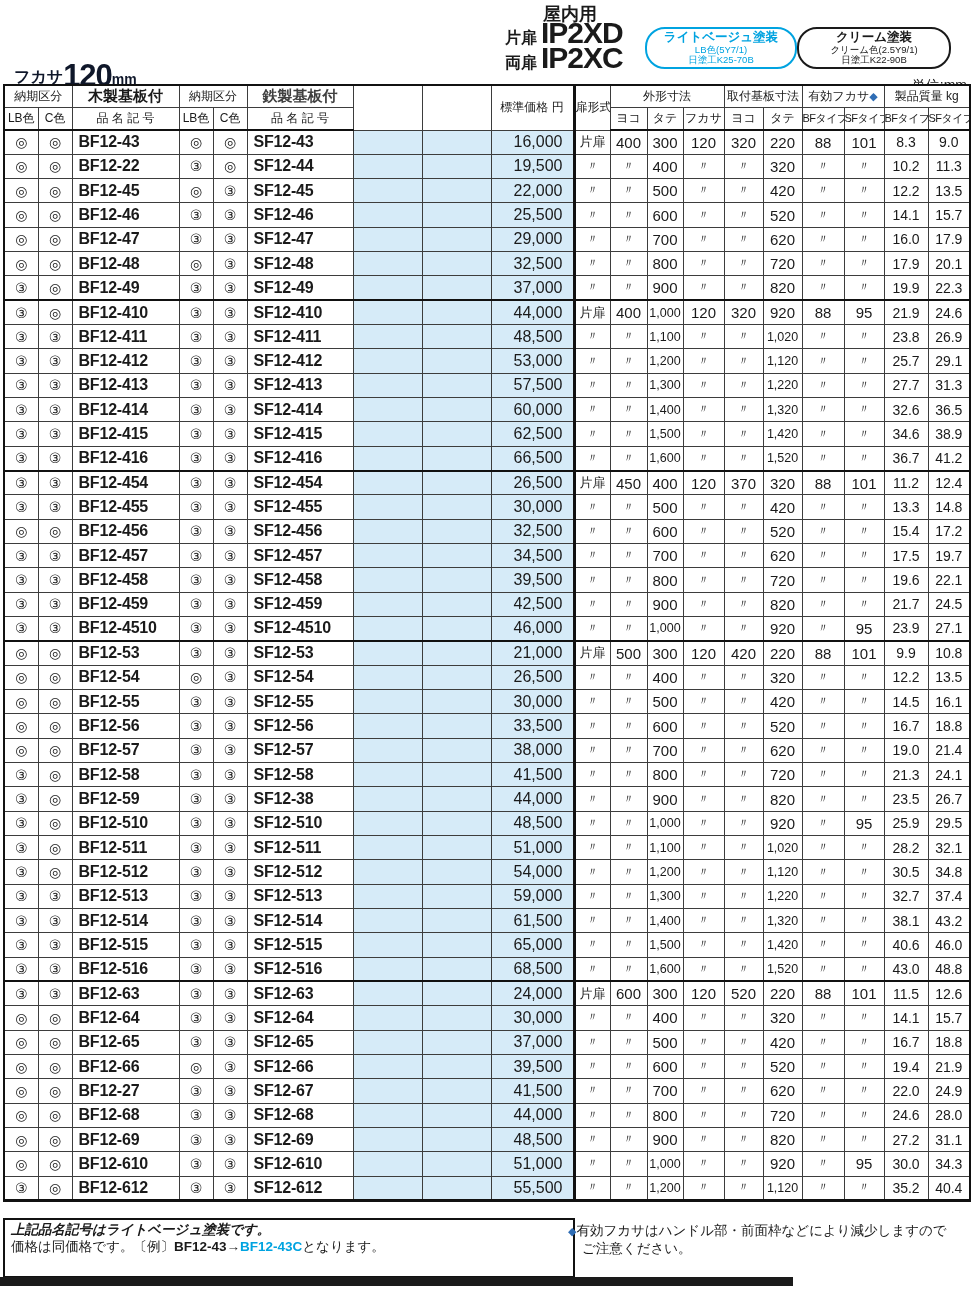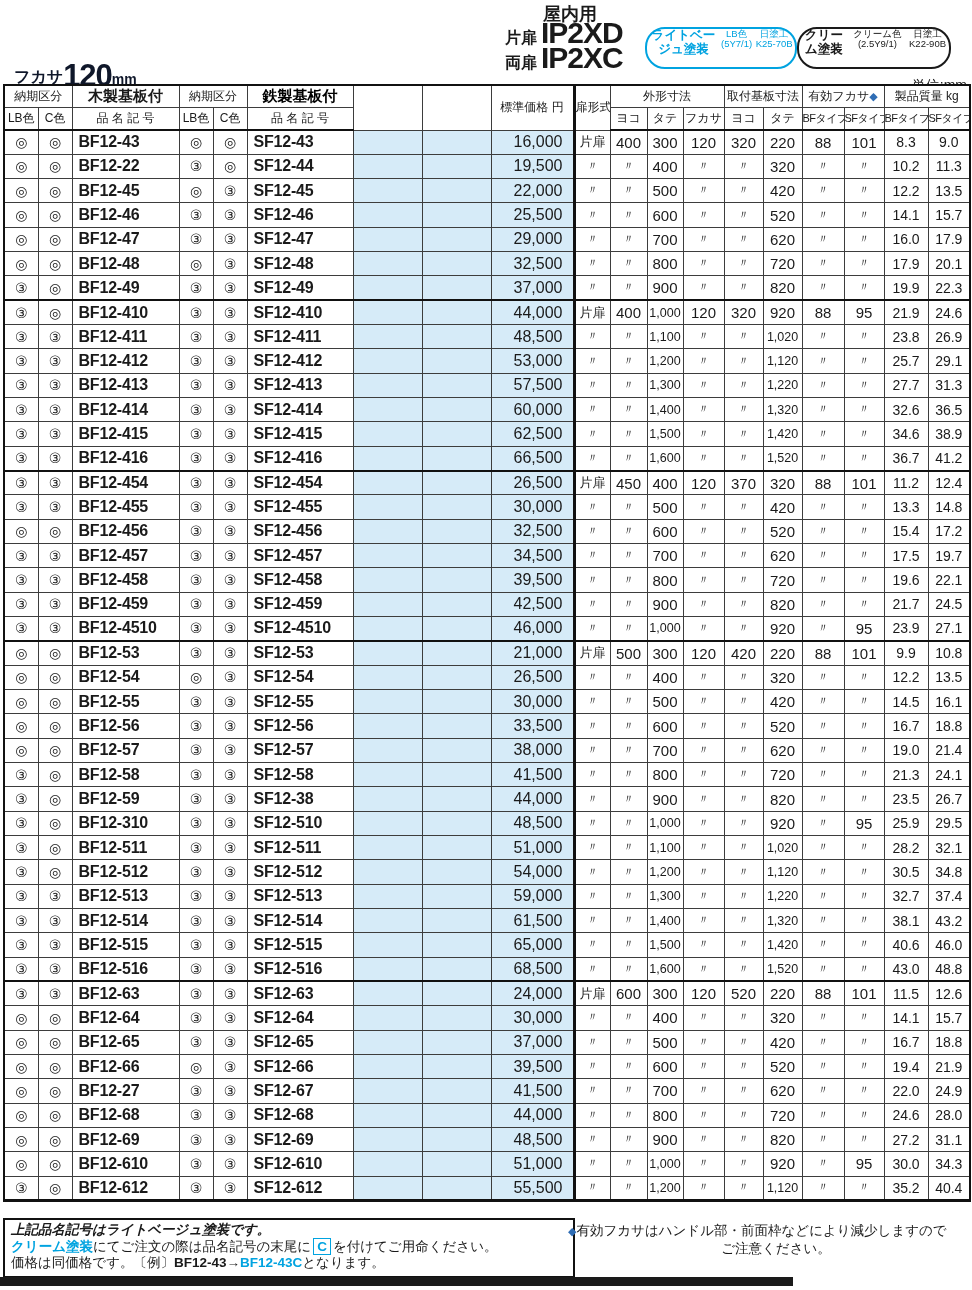--- a/index.html
+++ b/index.html
@@ -8,38 +8,38 @@
     font-family:"Liberation Sans","DejaVu Sans",sans-serif;color:#1a1a1a;
     overflow:hidden;
   }
   
   .usage-label{position:absolute;left:543px;top:2px;font-size:18px;font-weight:bold;}
   .model-block{position:absolute;left:505px;top:20px;line-height:25px;}
   .model-line{display:flex;align-items:baseline;height:25px;}
   .model-door{font-size:16px;font-weight:bold;width:36px;}
   .model-code{font-size:30px;font-weight:bold;letter-spacing:-1px;}
   .badge{position:absolute;top:27px;height:38px;border-radius:20px;text-align:center;
-    display:flex;flex-direction:row;justify-content:center;line-height:1.08;}
+    display:flex;flex-direction:column;justify-content:center;line-height:1.08;}
   .badge-1{left:645px;width:148px;border:2px solid #00a3e0;color:#00a3e0;}
   .badge-2{left:797px;width:150px;border:2px solid #1a1a1a;color:#1a1a1a;}
   .badge-title{font-size:12.5px;font-weight:bold;}
   .badge-sub{font-size:9.5px;}
   .depth-label{position:absolute;left:14px;top:58px;color:#0f172a;font-weight:bold;}
   .depth-prefix{font-size:16px;vertical-align:4px;}
   .depth-value{font-size:31px;letter-spacing:-1px;}
   .depth-unit{font-size:14px;vertical-align:2px;}
   .unit-note{position:absolute;right:5px;top:77px;font-size:14px;}
   
   table{position:absolute;left:3px;top:84px;width:966px;border-collapse:collapse;
     table-layout:fixed;border:2px solid #111;border-bottom:3px solid #111;}
   th,td{border:1px solid #3d3d3d;padding:0;overflow:hidden;white-space:nowrap;}
   thead th{font-weight:normal;font-size:12px;text-align:center;background:#fff;height:21px;}
   thead tr:last-child th{border-bottom:2px solid #111;}
   th.base-wood{font-size:15px;font-weight:bold;}
-  th.base-steel{font-size:15px;font-weight:bold;color:#000000;}
+  th.base-steel{font-size:15px;font-weight:bold;color:#404040;}
   th.type-h{font-size:11px;letter-spacing:-0.5px;}
   th.price-h,td.price{border-right:3px solid #111;}
   .diamond{color:#2f6db5;font-size:11px;}
   tbody tr{height:24.34px;}
   tbody tr.group-start td{border-top:2px solid #111;}
   td{text-align:center;font-size:15px;}
   td.mark{font-size:14px;color:#222;}
   td.name{font-weight:bold;font-size:16px;text-align:left;padding-left:6px;letter-spacing:-0.2px;}
   td.fill,td.price{background:#d6ebf8;}
   td.price{text-align:right;padding-right:10px;font-size:16px;}
@@ -48,21 +48,21 @@
   td.kg{font-size:14px;}
   td.ditto{font-size:12px;color:#333;}
   
   .notes-box{position:absolute;left:3px;top:1218px;width:556px;height:52px;
     border:2px solid #111;padding:2px 6px;font-size:13.5px;line-height:16.5px;}
   .notes-line1{font-weight:bold;font-style:italic;}
   .accent-bold{color:#00a3e0;font-weight:bold;}
   .c-box{color:#00a3e0;border:1px solid #00a3e0;padding:0 3px;margin:0 2px;font-weight:bold;}
   .code-bold{font-weight:bold;}
   .note-right{position:absolute;left:568px;top:1222px;width:402px;font-size:13.5px;line-height:17px;}
-  .note-right-indent{padding-left:14px;text-align:center;}
+  .note-right-indent{padding-left:14px;}
   .bottom-bar{position:absolute;left:0;top:1277px;width:793px;height:9px;background:#1a1a1a;}
 </style>
 </head>
 <body>
 
 <div class="usage-label">屋内用</div>
 <div class="model-block">
   <div class="model-line">
     <span class="model-door">片扉</span>
     <span class="model-code">IP2XD</span>
@@ -727,21 +727,21 @@
         <td class="dim ditto">〃</td>
         <td class="dim">820</td>
         <td class="dim ditto">〃</td>
         <td class="dim ditto">〃</td>
         <td class="kg">23.5</td>
         <td class="kg">26.7</td>
       </tr>
       <tr>
         <td class="mark">③</td>
         <td class="mark">◎</td>
-        <td class="name">BF12-310</td>
+        <td class="name">BF12-510</td>
         <td class="mark">③</td>
         <td class="mark">③</td>
         <td class="name">SF12-510</td>
         <td class="fill"></td>
         <td class="fill"></td>
         <td class="price">48,500</td>
         <td class="door ditto">〃</td>
         <td class="dim ditto">〃</td>
         <td class="dim sm">1,000</td>
         <td class="dim ditto">〃</td>
@@ -1065,20 +1065,19 @@
         <td class="dim ditto">〃</td>
         <td class="dim ditto">〃</td>
         <td class="kg">35.2</td>
         <td class="kg">40.4</td>
       </tr>
     </tbody>
 </table>
 
 <div class="notes-box">
   <div class="notes-line1">上記品名記号はライトベージュ塗装です。</div>
-  <div><span class="accent-bold">クリーム塗装</span><span>にてご注文の際は品名記号の末尾に</span><span class="c-box">C</span><span>を付けてご用命ください。</span></div>
   <div><span>価格は同価格です。〔例〕</span><span class="code-bold">BF12-43</span><span>→</span><span class="accent-bold">BF12-43C</span><span>となります。</span></div>
 </div>
 <div class="note-right">
   <div><span class="diamond">◆</span><span>有効フカサはハンドル部・前面枠などにより減少しますので</span></div>
   <div class="note-right-indent">ご注意ください。</div>
 </div>
 <div class="bottom-bar"></div>
 
 </body></html>

